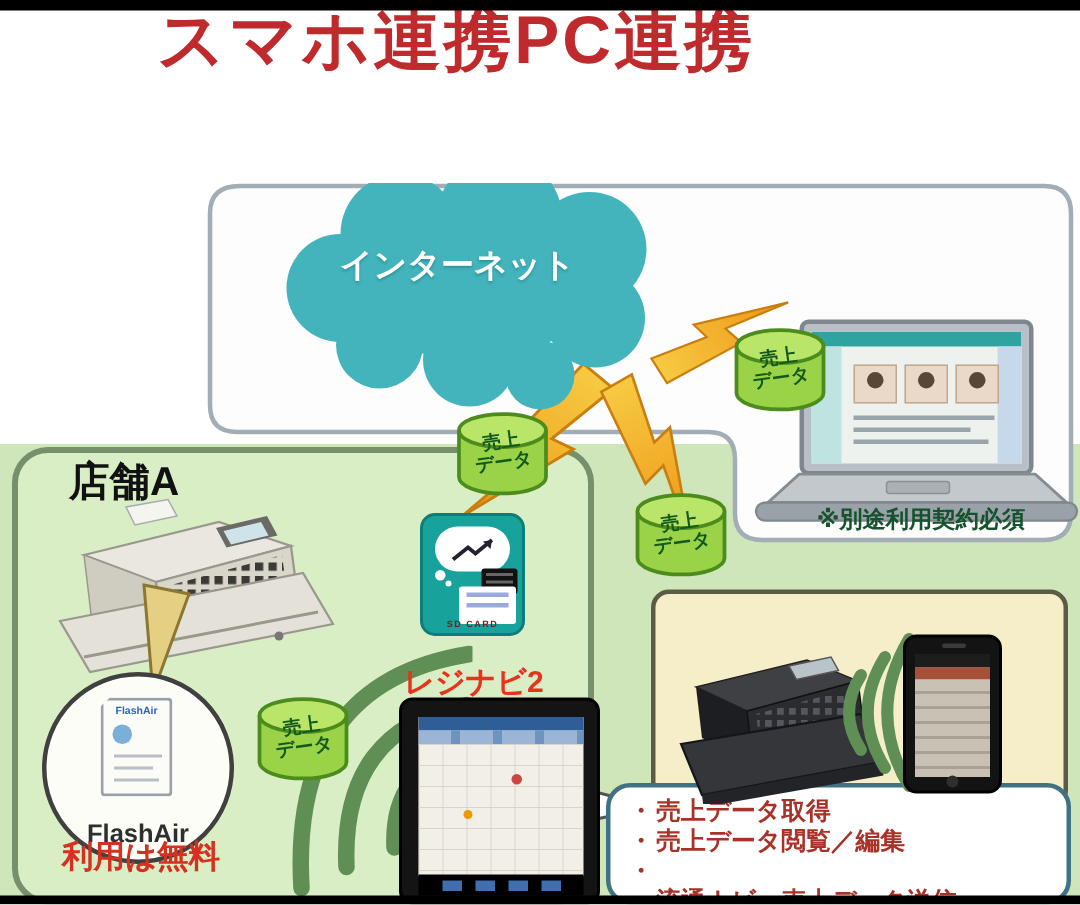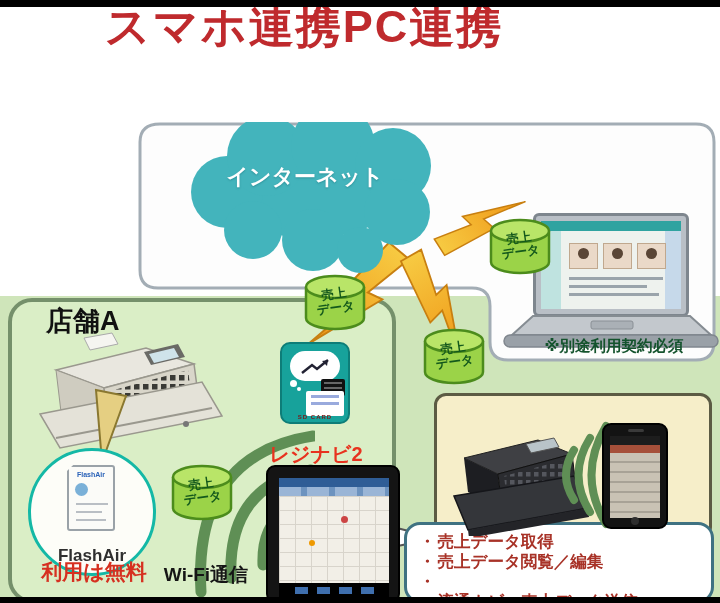--- a/index.html
+++ b/index.html
@@ -50,21 +50,21 @@
   .lp-line{position:absolute;height:3px;background:#9aa4ab;}
   .laptop-note{left:518px;top:336px;width:192px;text-align:center;font-size:15.5px;font-weight:700;
                color:#14532d;z-index:5;}
 
   
   .storeA{left:8px;top:298px;width:388px;height:305px;background:#daeec6;border:4px solid #75906b;
           border-radius:24px;box-sizing:border-box;z-index:2;}
   .storeA-label{left:46px;top:303px;font-size:27px;font-weight:900;color:#111;z-index:5;}
   .regA{left:26px;top:330px;z-index:5;}
 
-  .flash-circle{left:28px;top:448px;width:122px;height:122px;background:#fdfdf8;border:3px solid #14b8a6;
+  .flash-circle{left:28px;top:448px;width:122px;height:122px;background:#fdfdf8;border:3px solid #404040;
                 border-radius:50%;z-index:7;}
   .sd-card{position:absolute;left:36px;top:14px;width:48px;height:66px;background:#fbfbf8;border:2px solid #9aa2a8;
            border-radius:3px;clip-path:polygon(0 9%,13% 0,100% 0,100% 100%,0 100%);box-sizing:border-box;}
   .sd-brand{position:absolute;left:0;top:4px;width:100%;text-align:center;font-size:7px;font-weight:700;color:#2a62b8;}
   .sd-dot{position:absolute;left:6px;top:16px;width:13px;height:13px;border-radius:50%;background:#7ab0d8;}
   .sd-line{position:absolute;left:7px;height:2px;background:#b9bec4;}
   .flash-label{position:absolute;left:0;bottom:7px;width:100%;text-align:center;font-size:17px;font-weight:900;color:#2f2f2f;}
 
   .free-note{left:14px;top:560px;width:160px;text-align:center;color:#d63020;font-weight:900;
              font-size:21px;line-height:1.1;z-index:7;}
@@ -250,21 +250,20 @@
     <circle cx="160" cy="94" r="3" fill="#777"></circle>
   </svg>
 
   <svg class="abs wifiA" viewBox="0 0 200 200">
     <g stroke="#5f8f55" stroke-width="11" fill="none" stroke-linecap="round">
       <path d="M148,165 Q146,112 194,103"></path>
       <path d="M116,178 Q112,86 196,70"></path>
       <path d="M86,192 Q78,55 198,36"></path>
     </g>
   </svg>
-  <div class="abs wifi-label">Wi-Fi通信</div>
 
   <svg class="layer fg">
     <polygon points="96,390 126,396 102,462" fill="#e5cf82" stroke="#8a7830" stroke-width="2"></polygon>
     <polygon points="350,516 436,538 364,553" fill="#ffffff" stroke="#555" stroke-width="2"></polygon>
   </svg>
   <div class="abs flash-circle">
     <div class="sd-card">
       <div class="sd-brand">FlashAir</div>
       <div class="sd-dot"></div>
       <div class="sd-line" style="top:36px;width:32px;"></div>

